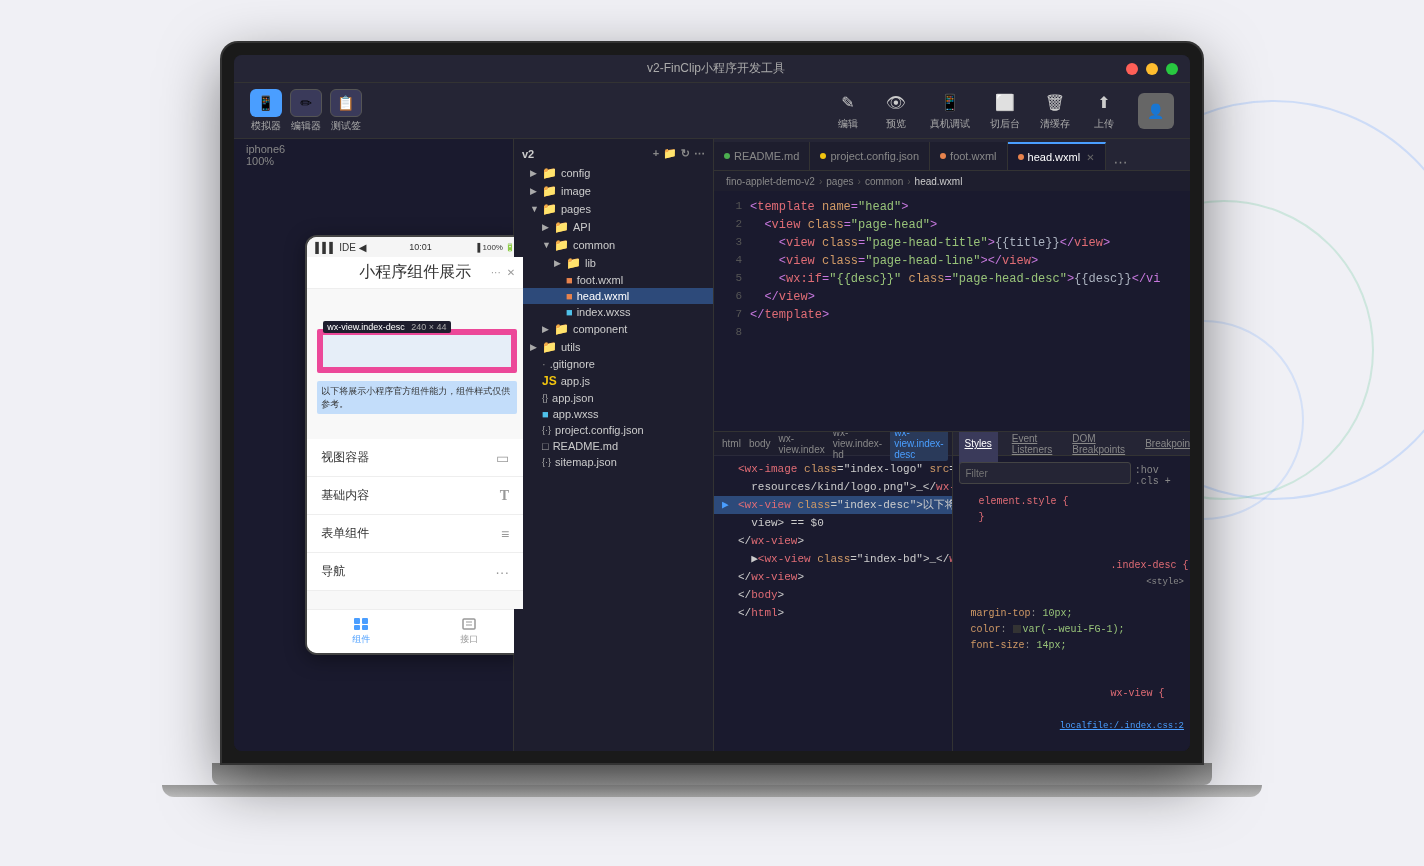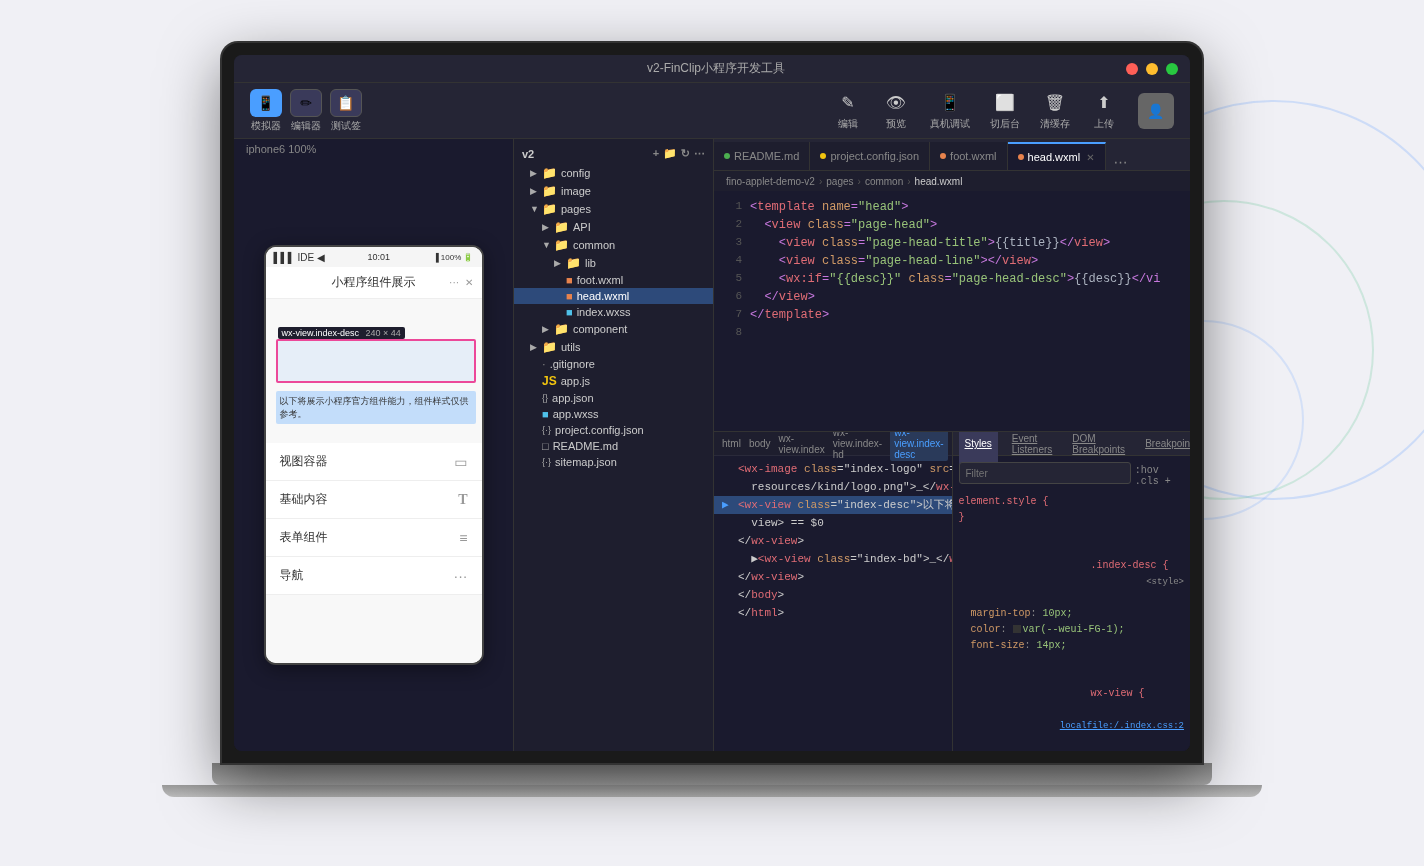--- a/index.html
+++ b/index.html
@@ -228,21 +228,21 @@
       flex: 1;
       overflow: hidden;
     }
 
     
     .preview-panel {
       width: 280px;
       background: #1a1a2e;
       flex-shrink: 0;
       display: flex;
-      flex-direction: column;
+      flex-direction: row;
       border-right: 1px solid #333;
     }
 
     .preview-label {
       padding: 4px 12px;
       font-size: 11px;
       color: #888;
     }
 
     .preview-device {
@@ -283,21 +283,21 @@
       background: #fff;
       display: flex;
       align-items: center;
       justify-content: center;
       border-bottom: 1px solid #eee;
       flex-shrink: 0;
       position: relative;
     }
 
     .phone-title {
-      font-size: 12px;
+      font-size: 16px;
       color: #333;
       font-weight: 500;
     }
 
     .phone-title-actions {
       position: absolute;
       right: 8px;
       display: flex;
       gap: 6px;
       color: #999;
@@ -311,21 +311,21 @@
       position: relative;
     }
 
     
     .phone-highlight-box {
       position: absolute;
       top: 40px;
       left: 10px;
       width: 200px;
       height: 44px;
-      border: 2px solid #ec4899;
+      border: 6px solid #ec4899;
       border-radius: 2px;
       background: rgba(74,158,255,0.1);
     }
 
     .phone-highlight-label {
       position: absolute;
       top: -14px;
       left: 0;
       background: #1e1e2e;
       color: #fff;
@@ -731,21 +731,21 @@
       width: 100%;
       margin-bottom: 6px;
     }
 
     .styles-line {
       color: #ccc;
       line-height: 16px;
       white-space: pre;
     }
 
-    .styles-selector { color: #e06c75; }
+    .styles-selector { color: #e06c75; margin-left: 20px; }
     .styles-prop { color: #d19a66; }
     .styles-colon { color: #888; }
     .styles-value { color: #98c379; }
 
     
     ::-webkit-scrollbar { width: 6px; height: 6px; }
     ::-webkit-scrollbar-track { background: #1a1a2e; }
     ::-webkit-scrollbar-thumb { background: #444; border-radius: 3px; }
   </style>
 </head>
@@ -847,40 +847,63 @@
 
                   <div class="phone-highlight-box">
                     <span class="phone-highlight-label">
                       <span>wx-view.index-desc</span>
                       <span class="phone-highlight-size">240 × 44</span>
                     </span>
                   </div>
 
                   <div class="phone-desc-text">以下将展示小程序官方组件能力，组件样式仅供参考。</div>
 
-                  <div style="position:absolute; top:144px; left:0; right:0;">
+                  <div style="position:absolute; top:150px; left:0; right:0;">
                     <div class="phone-menu-item">
                       <span class="phone-menu-label">视图容器</span>
                       <span class="phone-menu-icon">▭</span>
                     </div>
                     <div class="phone-menu-item">
                       <span class="phone-menu-label">基础内容</span>
                       <span class="phone-menu-icon" style="font-weight:bold; font-family:serif;">T</span>
                     </div>
                     <div class="phone-menu-item">
                       <span class="phone-menu-label">表单组件</span>
                       <span class="phone-menu-icon">≡</span>
                     </div>
                     <div class="phone-menu-item">
                       <span class="phone-menu-label">导航</span>
                       <span class="phone-menu-icon">···</span>
                     </div>
                   </div>
                 </div>
 
+                <div class="phone-bottom-tabs">
+                  <div class="phone-tab-item phone-tab-active">
+                    <div class="phone-tab-icon">
+                      <svg width="16" height="14" viewBox="0 0 16 14">
+                        <rect x="1" y="1" width="6" height="6" fill="#4a9eff" rx="1"></rect>
+                        <rect x="9" y="1" width="6" height="6" fill="#4a9eff" rx="1"></rect>
+                        <rect x="1" y="8" width="6" height="5" fill="#4a9eff" rx="1"></rect>
+                        <rect x="9" y="8" width="6" height="5" fill="#4a9eff" rx="1"></rect>
+                      </svg>
+                    </div>
+                    <span>组件</span>
+                  </div>
+                  <div class="phone-tab-item phone-tab-inactive">
+                    <div class="phone-tab-icon">
+                      <svg width="16" height="14" viewBox="0 0 16 14">
+                        <rect x="2" y="2" width="12" height="10" fill="none" stroke="#999" stroke-width="1.5" rx="1"></rect>
+                        <line x1="5" y1="5" x2="11" y2="5" stroke="#999" stroke-width="1"></line>
+                        <line x1="5" y1="8" x2="11" y2="8" stroke="#999" stroke-width="1"></line>
+                      </svg>
+                    </div>
+                    <span>接口</span>
+                  </div>
+                </div>
               </div>
             </div>
           </div>
 
           <div class="filetree-panel">
             <div class="filetree-header">
               <span>v2</span>
               <div class="filetree-actions">
                 <span>+</span>
                 <span>📁</span>

